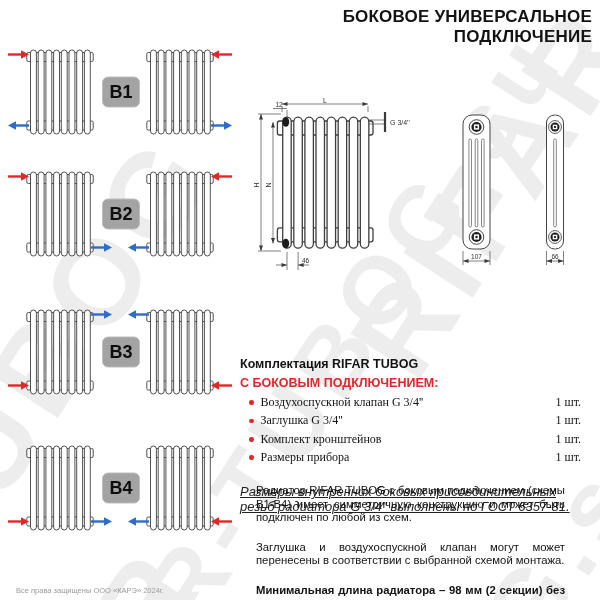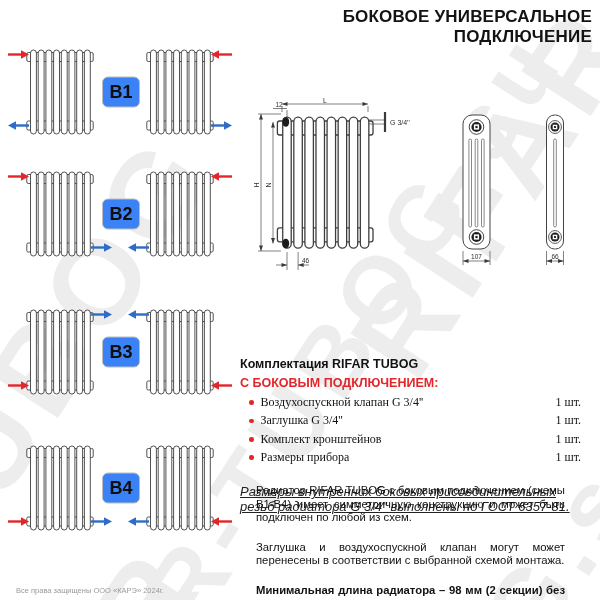--- a/index.html
+++ b/index.html
@@ -11,21 +11,21 @@
   
   .ct{position:absolute;z-index:1;}
   .title{top:7px;right:8px;text-align:right;font-weight:bold;font-size:17px;
          line-height:20px;color:#131313;letter-spacing:.2px;}
   
   .scheme-row{left:8px;width:226px;height:92px;}
   .row1{top:46px}.row2{top:168px}.row3{top:306px}.row4{top:442px}
   .unit{position:absolute;top:0;}
   .unit.l{left:0}.unit.r{left:120px}
   .scheme-label{position:absolute;left:50%;top:50%;transform:translate(-50%,-50%);
-      width:36px;height:29px;background:#3b82f6;border:1px solid #bdbdbd;border-radius:6px;
+      width:36px;height:29px;background:#a3a3a3;border:1px solid #bdbdbd;border-radius:6px;
       display:flex;align-items:center;justify-content:center;font-weight:bold;
       font-size:18px;color:#0e0e0e;z-index:2;}
   .arr-red{color:#e3262a}
   .arr-blue{color:#2e6cc8}
   .radr{fill:#fff;stroke:#3e3e3e;stroke-width:.9;}
   
   .dim{stroke:#4a4a4a;stroke-width:.7;fill:none;}
   .thick{stroke:#3a3a3a;stroke-width:2.2;}
   .dimtxt{font-size:7px;fill:#2e2e2e;}
   .dimtxt-s{font-size:6.5px;fill:#2e2e2e;}

